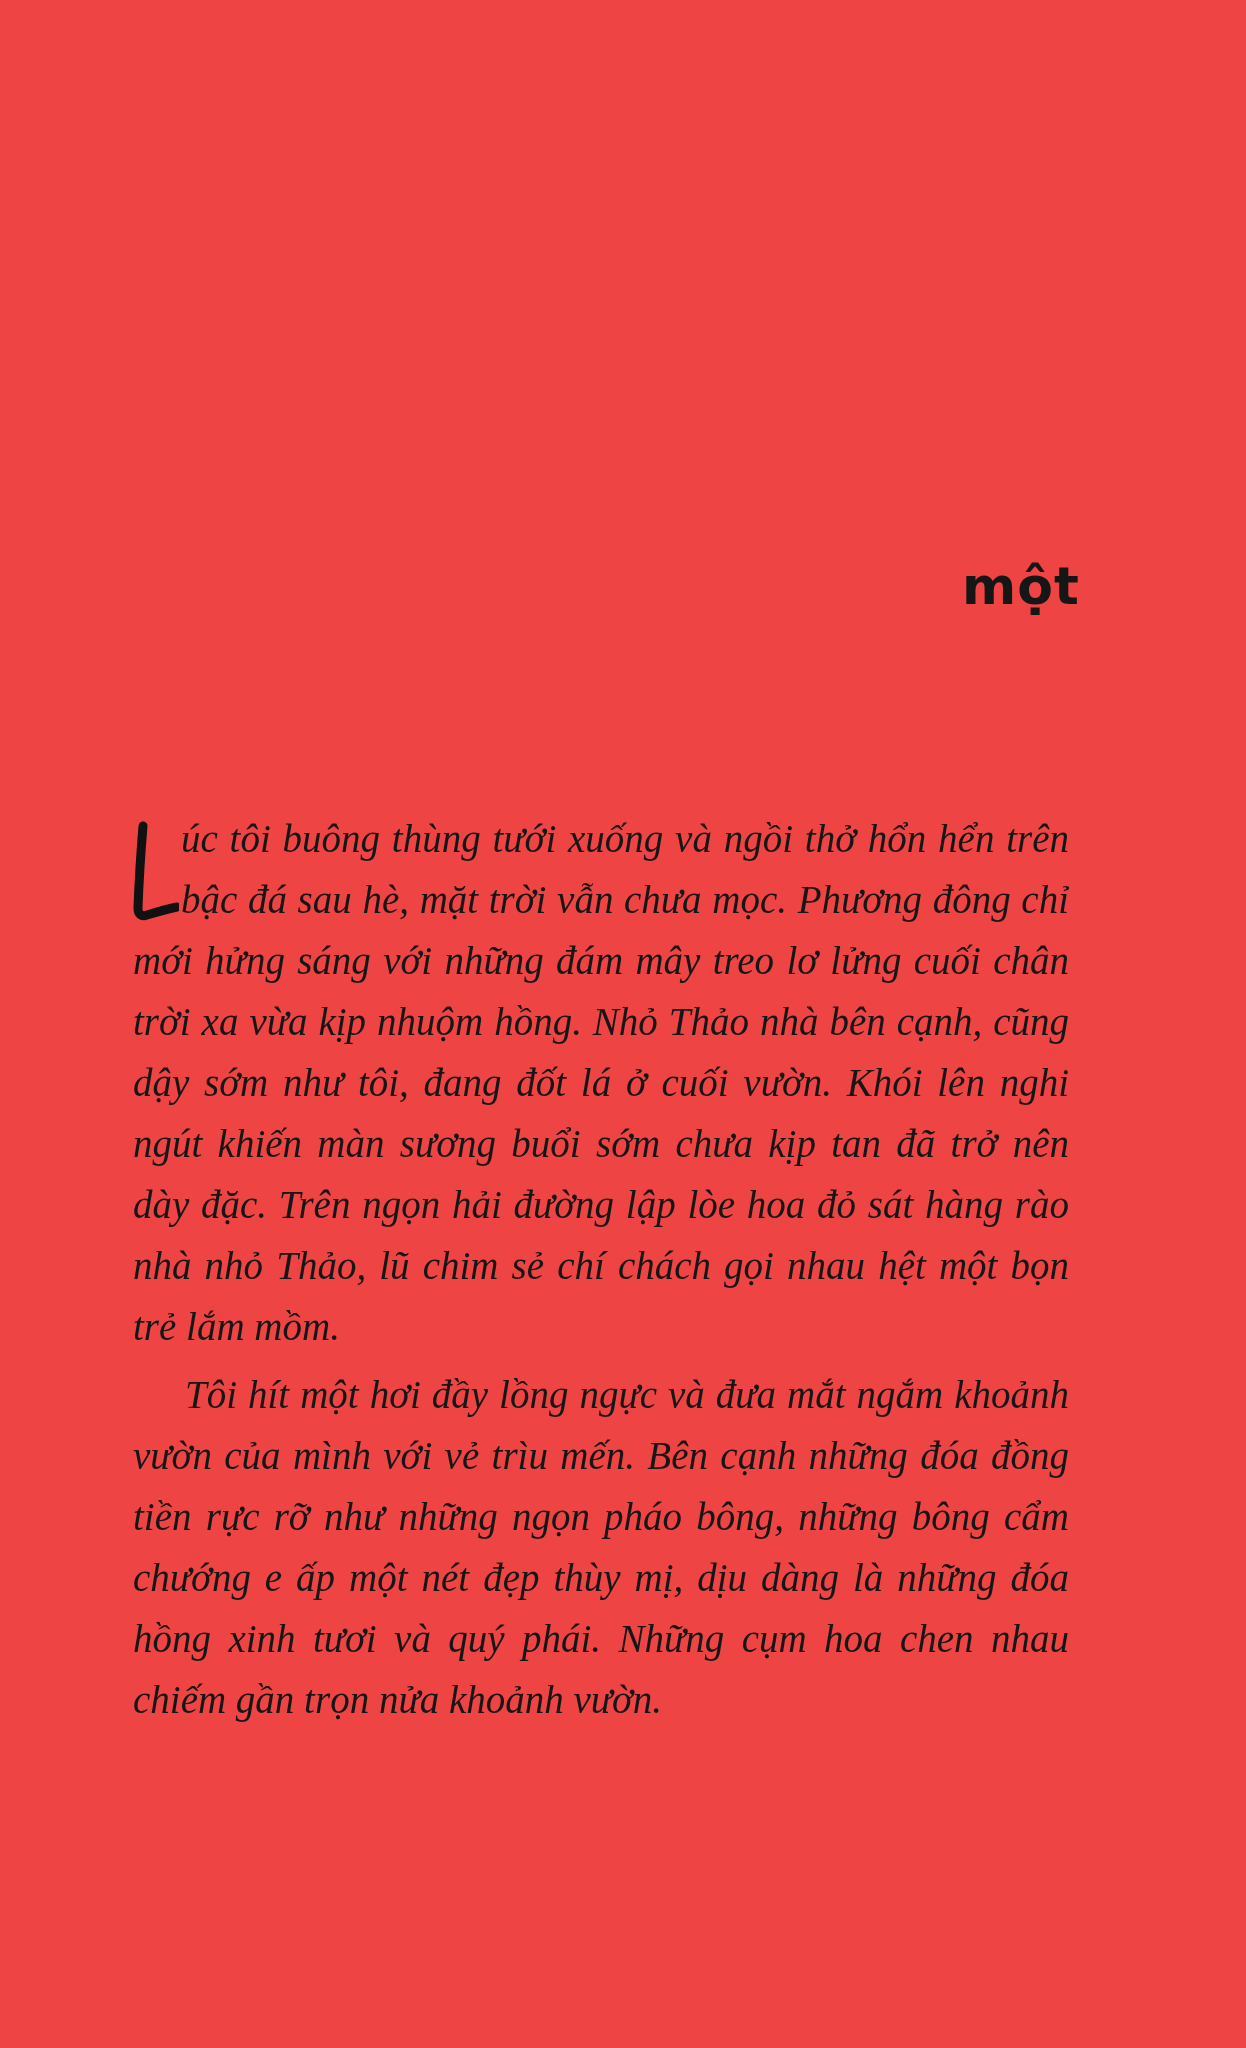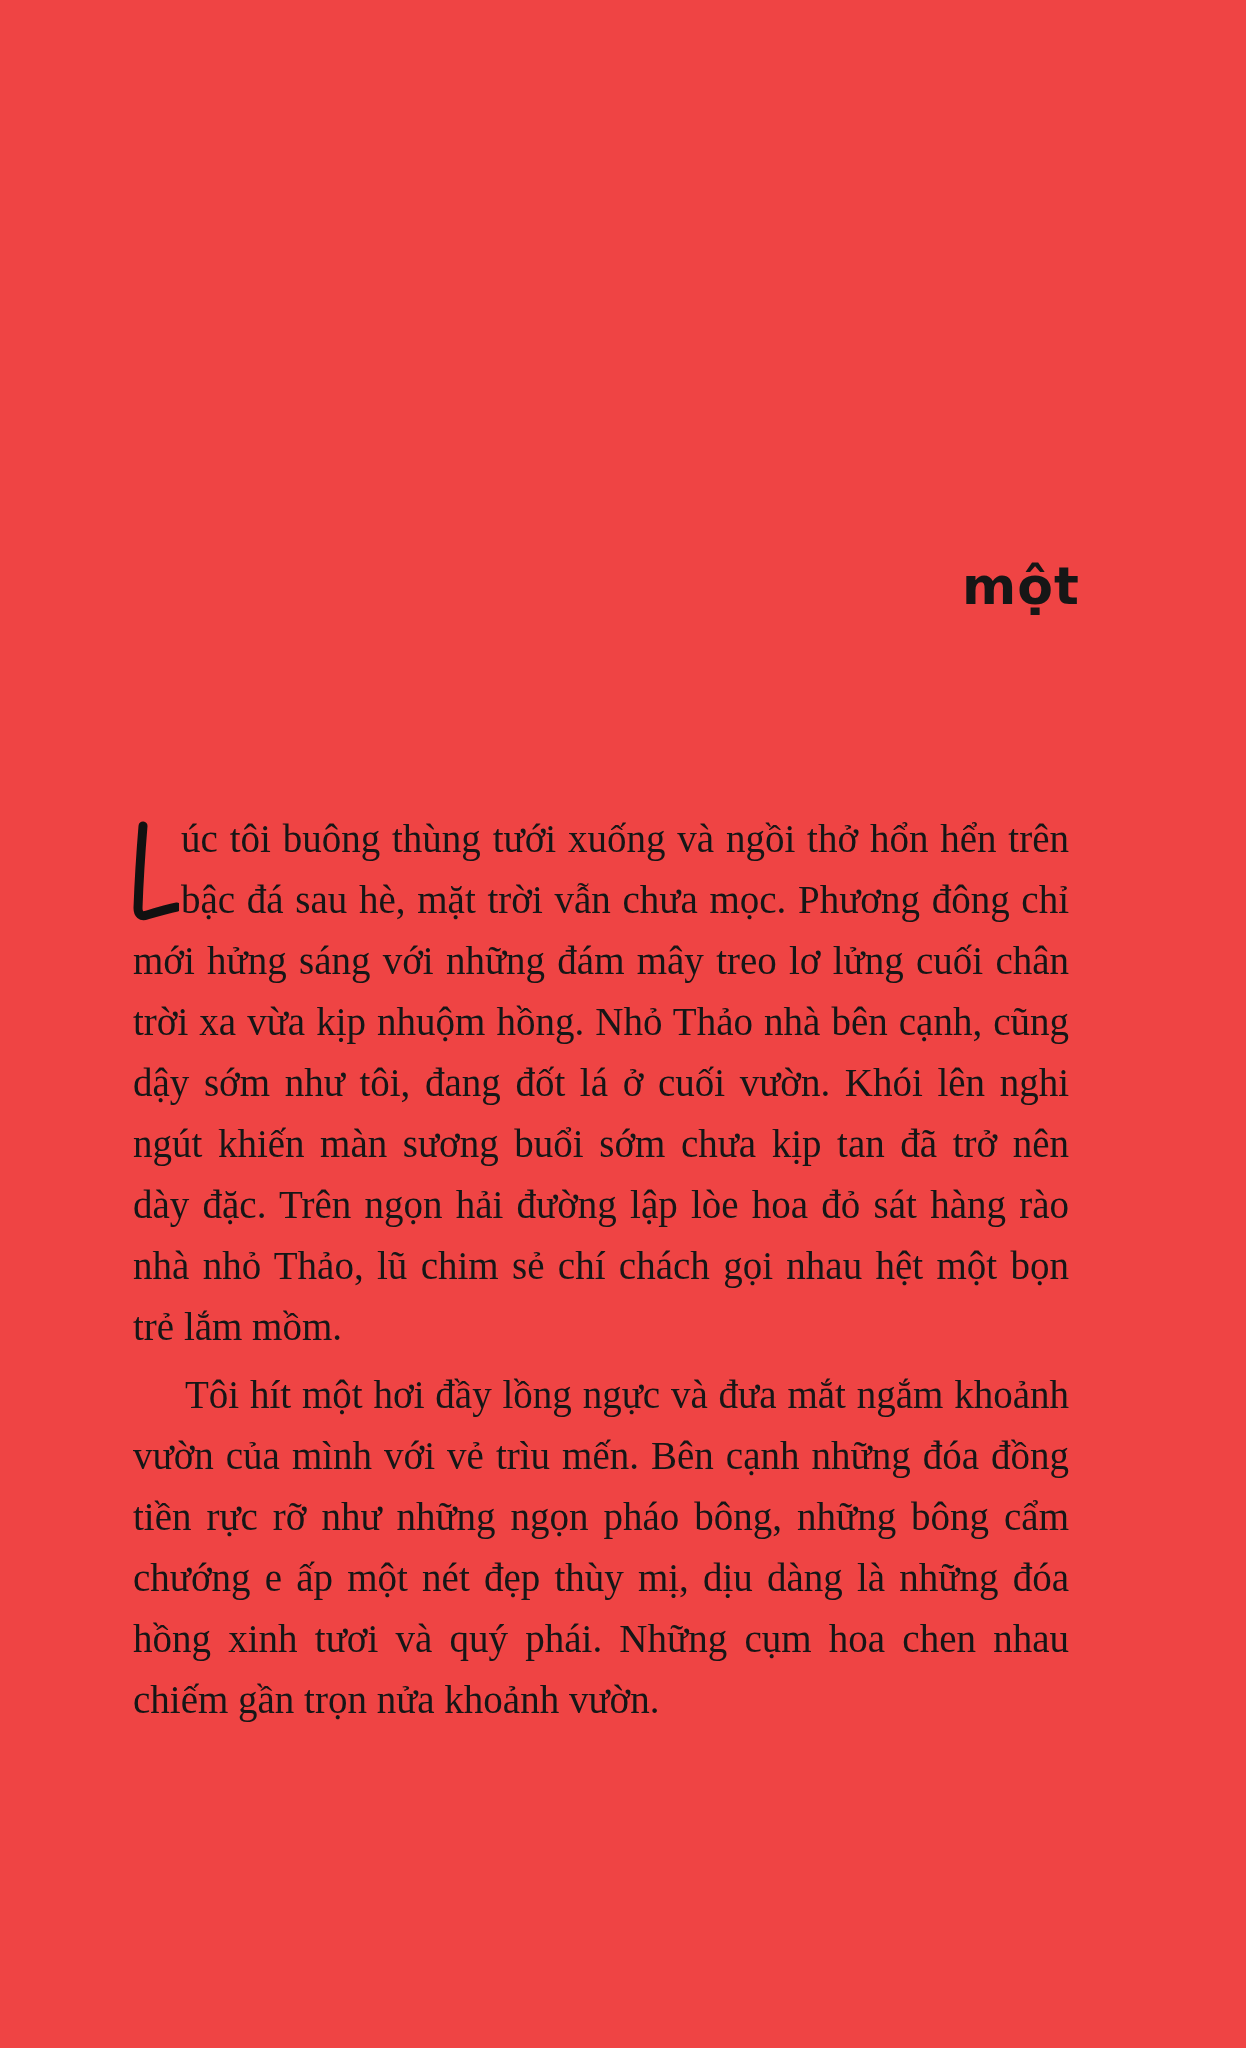--- a/index.html
+++ b/index.html
@@ -40,20 +40,21 @@
       top: 808px;
       width: 936px;
       font-size: 39px;
       line-height: 61px;
       color: #161616;
     }
     .paragraph {
       margin: 0;
       text-align: justify;
       text-align-last: left;
+      font-style: italic;
     }
     .paragraph + .paragraph {
       margin-top: 7px;
       text-indent: 52px;
     }
     .drop-cap {
       float: left;
       width: 46px;
       height: 104px;
       margin-right: 2px;

